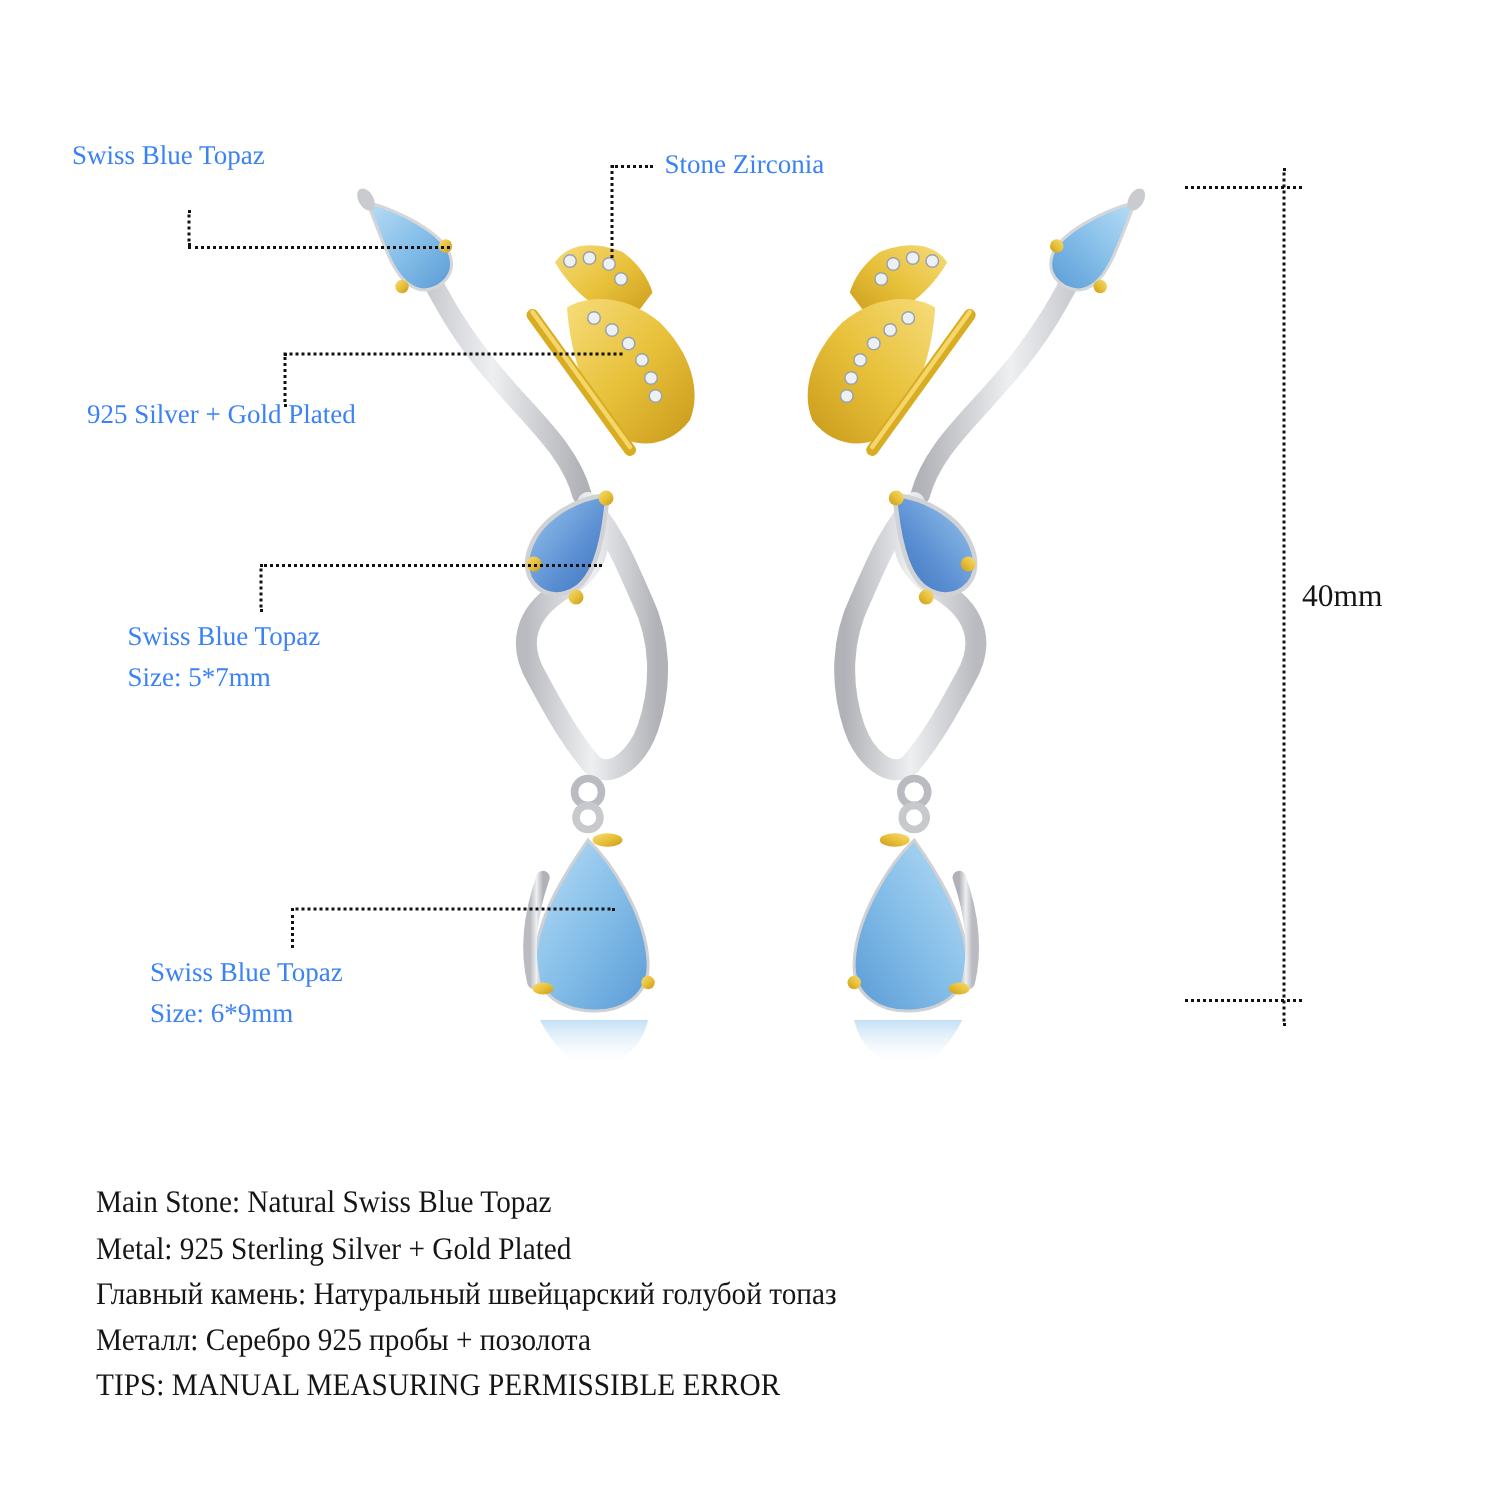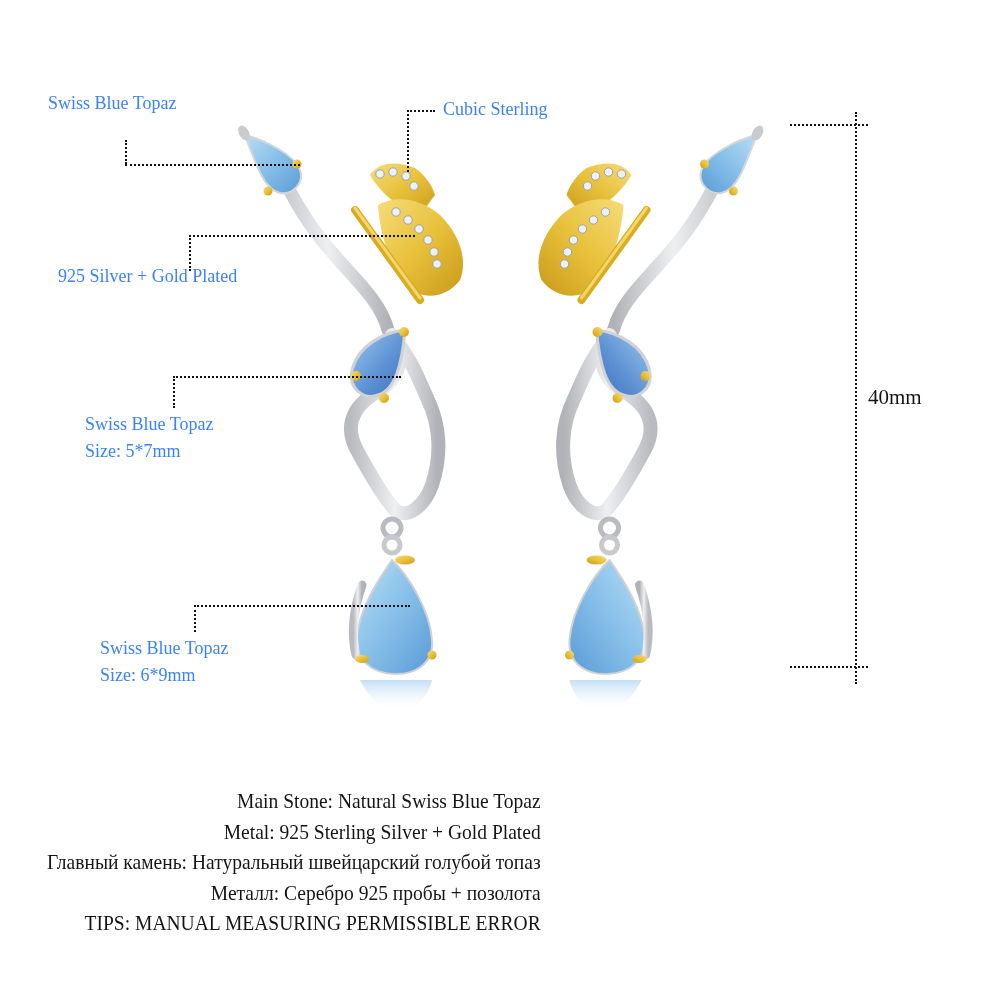--- a/index.html
+++ b/index.html
@@ -1,21 +1,21 @@
 <!DOCTYPE html>
 <html><head>
 <meta charset="utf-8">
 <style>
   html, body { margin: 0; padding: 0; background: #ffffff; }
   body { width: 1000px; height: 1000px; position: relative; overflow: hidden;
          font-family: "Liberation Serif", "DejaVu Serif", serif; color: #111; }
   .label { position: absolute; font-size: 18px; line-height: 27px; white-space: nowrap; color: #3b82f6; }
   .label span { display: block; }
   .dim-label { position: absolute; font-size: 21px; color: #151515; }
-  .specs { position: absolute; left: 47px; top: 786px; font-size: 21px; line-height: 30.5px; color: #151515; text-align: right; }
+  .specs { position: absolute; left: 64px; top: 786px; font-size: 21px; line-height: 30.5px; color: #151515; }
   .specs div { white-space: nowrap; }
   .spec-narrow { transform: scaleX(0.93); transform-origin: left center; }
   .dot-h { position: absolute; height: 0; border-top: 2px dotted #111; }
   .dot-v { position: absolute; width: 0; border-left: 2px dotted #111; }
   svg.art { position: absolute; left: 0; top: 0; }
 </style>
 </head>
 <body>
 
 <svg class="art" width="1000" height="1000" viewBox="0 0 1000 1000">
@@ -155,21 +155,21 @@
 <div class="dot-h" style="left:790px; top:124px; width:78px;"></div>
 <div class="dot-h" style="left:790px; top:666px; width:78px;"></div>
 <div class="dot-v" style="left:855px; top:112px; height:572px;"></div>
 <div class="dim-label" style="left:868px; top:385px;">40mm</div>
 
 <div class="label" style="left:48px; top:90px;">
   <span>Swiss Blue Topaz</span>
 </div>
 
 <div class="label" style="left:443px; top:96px;">
-  <span>Cubic Sterling</span>
+  <span>Stone Zirconia</span>
 </div>
 
 <div class="label" style="left:58px; top:263px;">
   <span>925 Silver + Gold Plated</span>
 </div>
 
 <div class="label" style="left:85px; top:411px;">
   <span>Swiss Blue Topaz</span>
   <span>Size: 5*7mm</span>
 </div>

